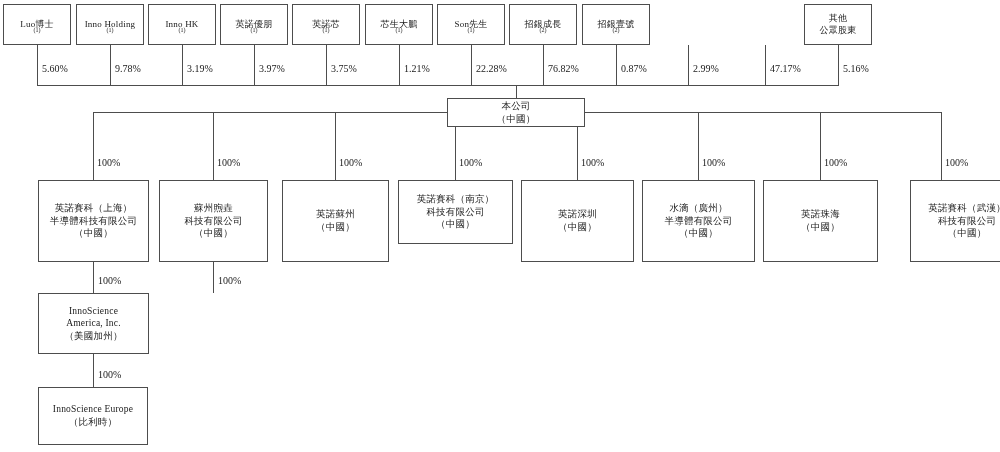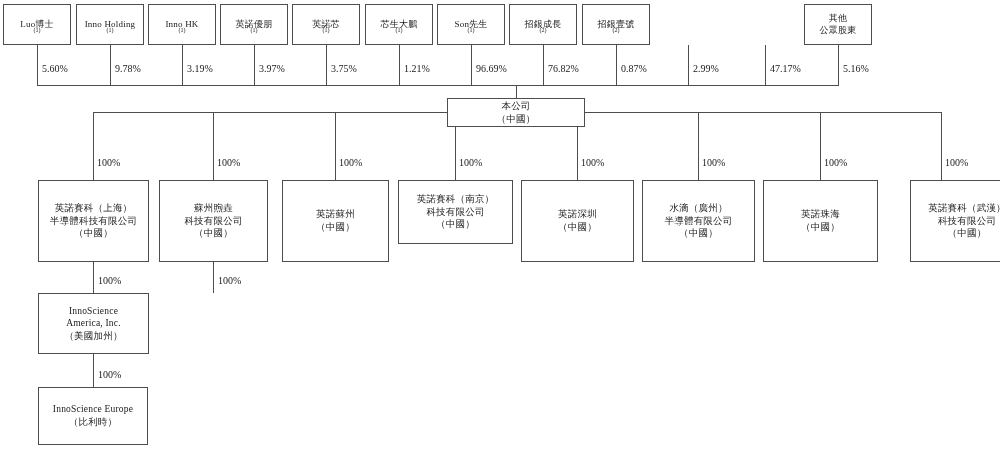--- a/index.html
+++ b/index.html
@@ -105,21 +105,21 @@
   <div class="vline" style="left:688px;top:45px;height:40px"></div>
   <div class="vline" style="left:765px;top:45px;height:40px"></div>
   <div class="vline" style="left:838px;top:45px;height:40px"></div>
 
   <span class="pct" style="left:42px;top:64px">5.60%</span>
   <span class="pct" style="left:115px;top:64px">9.78%</span>
   <span class="pct" style="left:187px;top:64px">3.19%</span>
   <span class="pct" style="left:259px;top:64px">3.97%</span>
   <span class="pct" style="left:331px;top:64px">3.75%</span>
   <span class="pct" style="left:404px;top:64px">1.21%</span>
-  <span class="pct" style="left:476px;top:64px">96.69%</span>
+  <span class="pct" style="left:476px;top:64px">22.28%</span>
   <span class="pct" style="left:548px;top:64px">76.82%</span>
   <span class="pct" style="left:621px;top:64px">0.87%</span>
   <span class="pct" style="left:693px;top:64px">2.99%</span>
   <span class="pct" style="left:770px;top:64px">47.17%</span>
   <span class="pct" style="left:843px;top:64px">5.16%</span>
 
   <div class="hline" style="left:37px;top:85px;width:802px"></div>
   <div class="vline" style="left:516px;top:85px;height:13px"></div>
 
   <div class="node" style="left:447px;top:98px;width:138px;height:29px">

